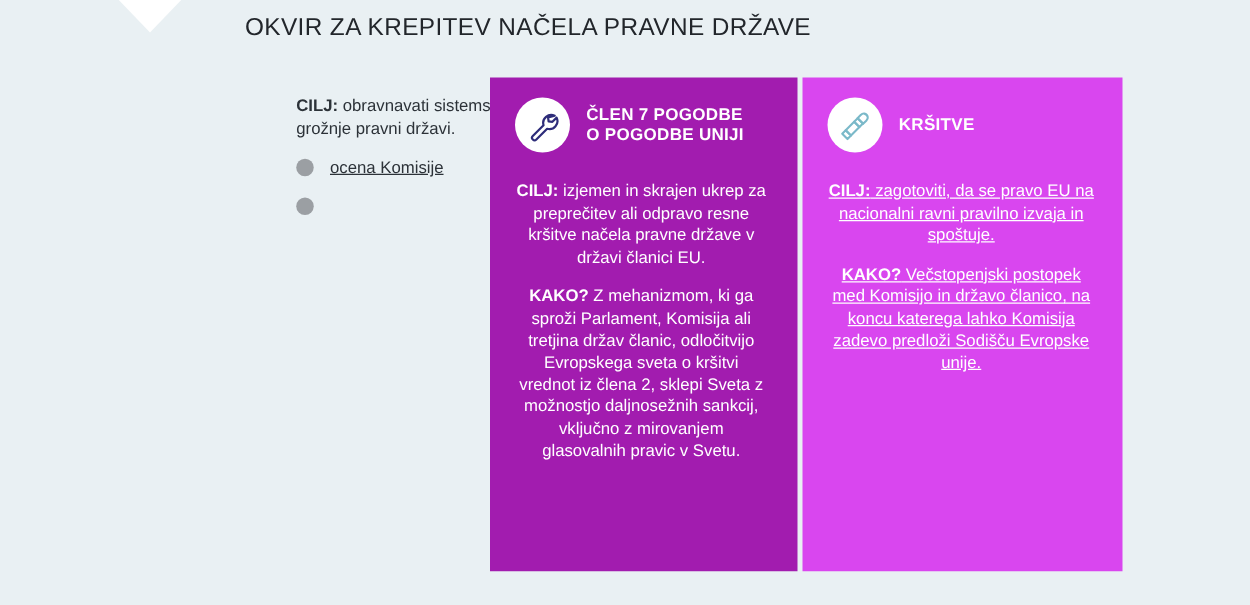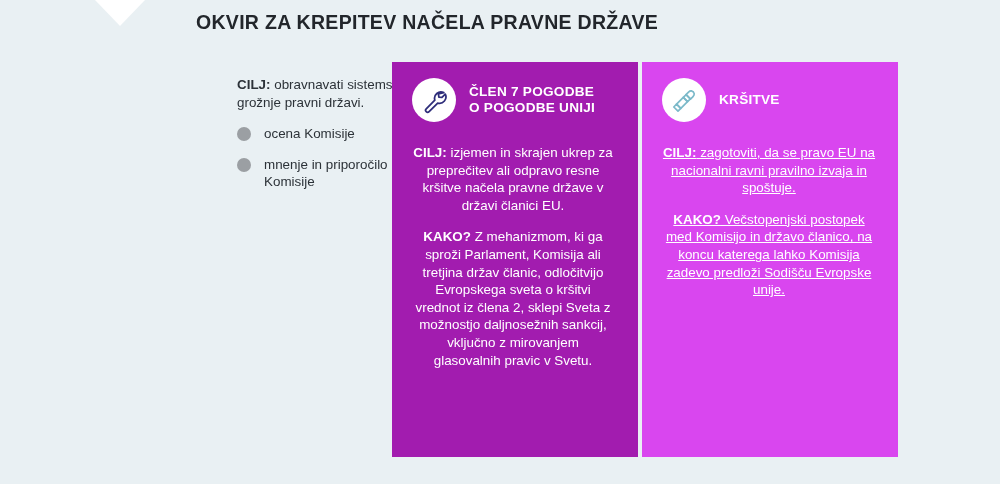--- a/index.html
+++ b/index.html
@@ -29,21 +29,21 @@
     height: 0;
     border-left: 25px solid transparent;
     border-right: 25px solid transparent;
     border-top: 26px solid #ffffff;
   }
   .page-title {
     position: absolute;
     left: 196px;
     top: 11px;
     font-size: 19.5px;
-    font-weight: bold;
+    font-weight: normal;
     letter-spacing: 0.3px;
     color: #22262b;
     white-space: nowrap;
   }
 
   
   .left-col {
     position: absolute;
     left: 193px;
     top: 76px;
@@ -55,20 +55,21 @@
   }
   .left-col p {
     margin: 0 0 14px 0;
   }
   .left-col b { font-weight: bold; }
 
   .bullets {
     list-style: none;
     margin: 0;
     padding: 0;
+    text-decoration: underline;
   }
   .bullets li {
     position: relative;
     padding-left: 27px;
     margin-bottom: 13px;
     font-size: 13.4px;
     line-height: 17.5px;
     color: #2c3238;
   }
   .bullets li .dot {
@@ -148,21 +149,21 @@
 <div class="stage">
 
   <div class="chevron"></div>
 
   <div class="page-title">OKVIR ZA KREPITEV NAČELA PRAVNE DRŽAVE</div>
 
   <div class="left-col">
     <p><b>CILJ:</b><span> obravnavati sistemske grožnje pravni državi.</span></p>
     <ul class="bullets">
       <li><span class="dot"></span><span>ocena Komisije</span></li>
-      <li><span class="dot"></span><span>mnenje in priporočilo Komisije</span></li>
+      <li><span class="dot"></span></li>
     </ul>
   </div>
 
   <div class="panel panel-blue">
     <div class="panel-head">
       <div class="icon-circle">
         <svg width="27" height="27" viewBox="0 0 32 32">
           <path d="M27.0 6.6 a7.6 7.6 0 0 0 -10.6 9.0 L6.2 25.8 a2.4 2.4 0 0 0 3.4 3.4 L19.8 19.0 a7.6 7.6 0 0 0 9.0 -10.6 l-4.0 4.0 -3.6 -0.5 -0.5 -3.6 z" fill="none" stroke="#2e2d7a" stroke-width="2.1" stroke-linejoin="round" stroke-linecap="round"></path>
         </svg>
       </div>

